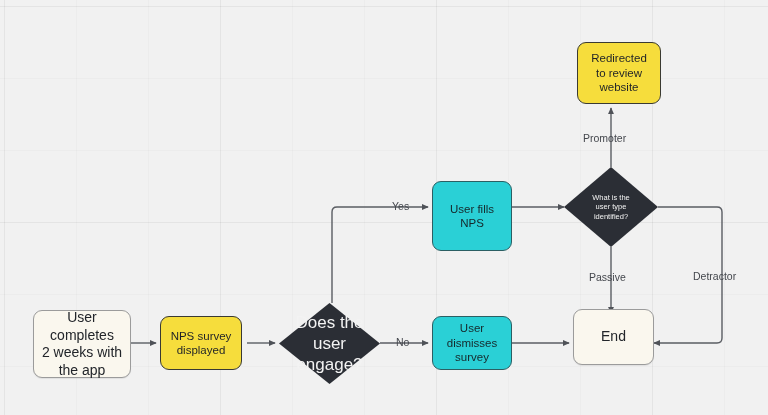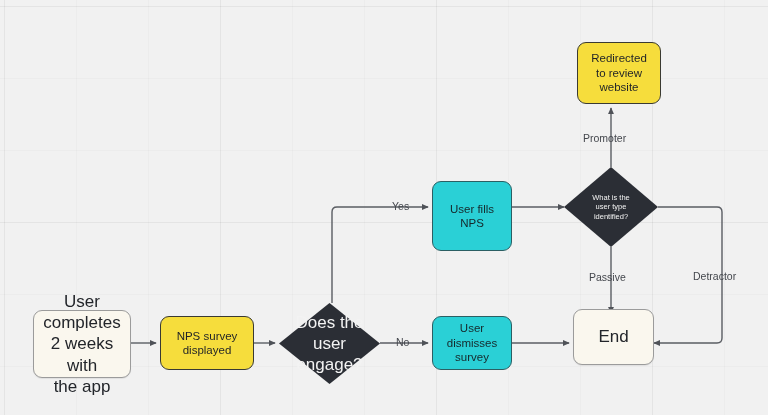--- a/index.html
+++ b/index.html
@@ -47,21 +47,21 @@
     display: block;
     white-space: pre-line;
   }
   .rect {
     border-radius: 9px;
   }
   .rect.start-end {
     background: #faf7ee;
     border: 1px solid #9b9b9b;
     color: #22252a;
-    font-size: 17px;
+    font-size: 14px;
     box-shadow: 0 1px 1px rgba(0,0,0,0.07);
   }
   .rect.yellow {
     background: #f6dd3c;
     border: 1px solid #3a3a32;
     color: #1f2227;
     font-size: 11.5px;
   }
   .rect.cyan {
     background: #2ad0d6;
@@ -140,21 +140,21 @@
       <path d="M512,343 L569,343" marker-end="url(#arrow)"></path>
     </g>
   </svg>
 
   <div class="node rect start-end" style="left:33px; top:310px; width:98px; height:68px;">
     <span class="node-label">User completes
 2 weeks with
 the app</span>
   </div>
 
-  <div class="node rect yellow" style="left:160px; top:316px; width:94px; height:54px;">
+  <div class="node rect yellow" style="left:160px; top:316px; width:82px; height:54px;">
     <span class="node-label">NPS survey
 displayed</span>
   </div>
 
   <div class="diamond-wrap" style="left:279px; top:303px; width:101px; height:81px;">
     <div class="diamond-shape"></div>
     <div class="diamond-text big">Does the
 user
 engage?</div>
   </div>

